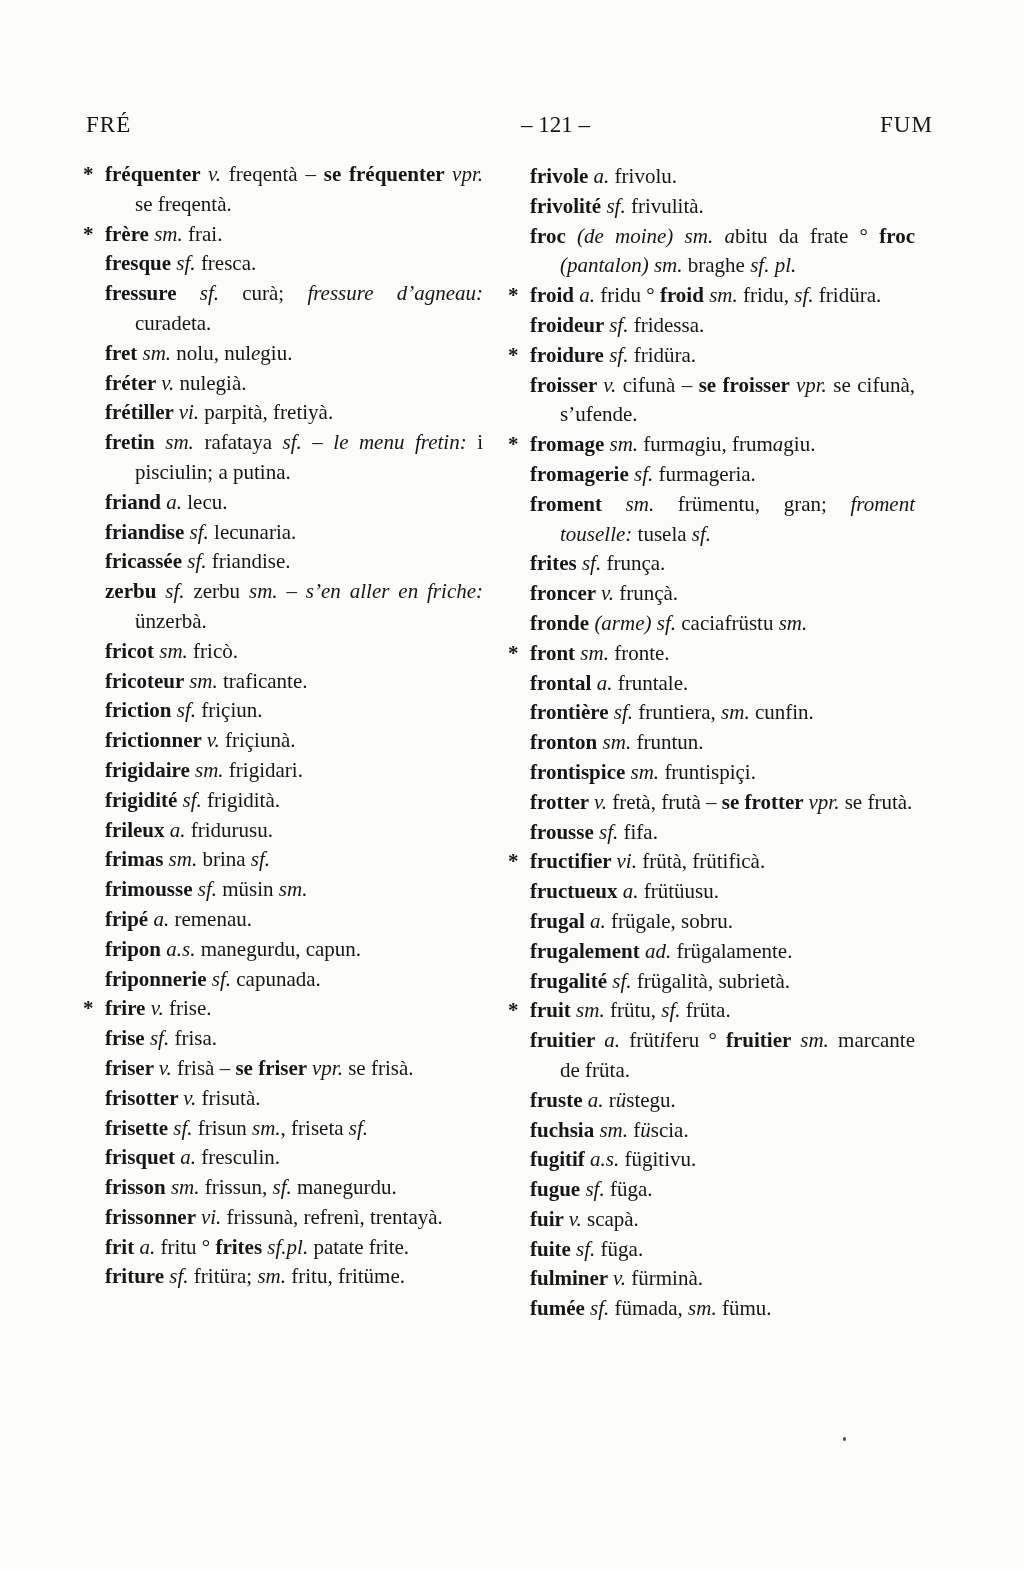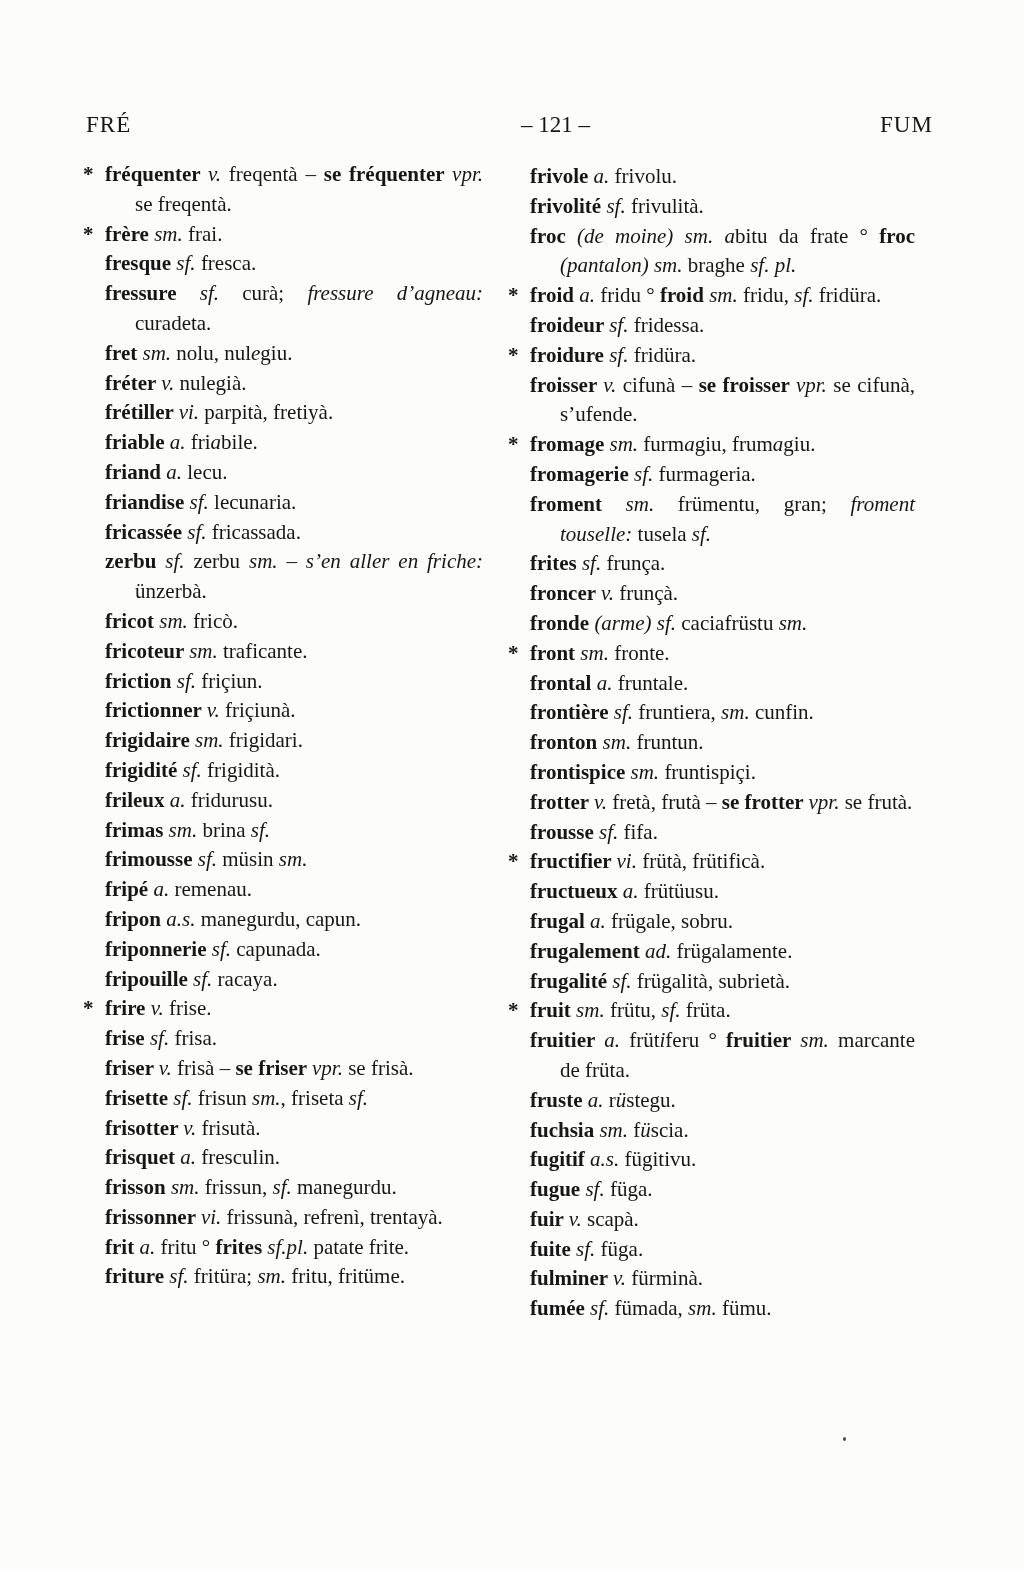--- a/index.html
+++ b/index.html
@@ -61,43 +61,42 @@
     <span class="h-right">FUM</span>
   </div>
   <div class="col col-left">
       <p class="entry"><span class="star">*</span><span class="seg-b">fréquenter </span><span class="seg-i">v. </span><span class="seg-r">freqentà – </span><span class="seg-b">se fréquenter </span><span class="seg-i">vpr. </span><span class="seg-r">se freqentà.</span></p>
       <p class="entry"><span class="star">*</span><span class="seg-b">frère </span><span class="seg-i">sm. </span><span class="seg-r">frai.</span></p>
       <p class="entry"><span class="seg-b">fresque </span><span class="seg-i">sf. </span><span class="seg-r">fresca.</span></p>
       <p class="entry"><span class="seg-b">fressure </span><span class="seg-i">sf. </span><span class="seg-r">curà; </span><span class="seg-i">fressure d’agneau: </span><span class="seg-r">curadeta.</span></p>
       <p class="entry"><span class="seg-b">fret </span><span class="seg-i">sm. </span><span class="seg-r">nolu, nul</span><span class="seg-i">e</span><span class="seg-r">giu.</span></p>
       <p class="entry"><span class="seg-b">fréter </span><span class="seg-i">v. </span><span class="seg-r">nulegià.</span></p>
       <p class="entry"><span class="seg-b">frétiller </span><span class="seg-i">vi. </span><span class="seg-r">parpità, fretiyà.</span></p>
-      <p class="entry"><span class="seg-b">friable </span><span class="seg-i">a. </span><span class="seg-r">fri</span><span class="seg-i">a</span><span class="seg-r">bile.</span></p>
+      <p class="entry"><span class="seg-b">fretin </span><span class="seg-i">sm. </span><span class="seg-r">rafataya </span><span class="seg-i">sf. – le menu fretin: </span><span class="seg-r">i pisciulin; a putina.</span></p>
       <p class="entry"><span class="seg-b">friand </span><span class="seg-i">a. </span><span class="seg-r">lecu.</span></p>
       <p class="entry"><span class="seg-b">friandise </span><span class="seg-i">sf. </span><span class="seg-r">lecunaria.</span></p>
-      <p class="entry"><span class="seg-b">fricassée </span><span class="seg-i">sf. </span><span class="seg-r">fricassada.</span></p>
+      <p class="entry"><span class="seg-b">fricassée </span><span class="seg-i">sf. </span><span class="seg-r">friandise.</span></p>
       <p class="entry"><span class="seg-b">zerbu </span><span class="seg-i">sf. </span><span class="seg-r">zerbu </span><span class="seg-i">sm. </span><span class="seg-r">– </span><span class="seg-i">s’en aller en friche: </span><span class="seg-r">ünzerbà.</span></p>
       <p class="entry"><span class="seg-b">fricot </span><span class="seg-i">sm. </span><span class="seg-r">fricò.</span></p>
       <p class="entry"><span class="seg-b">fricoteur </span><span class="seg-i">sm. </span><span class="seg-r">traficante.</span></p>
       <p class="entry"><span class="seg-b">friction </span><span class="seg-i">sf. </span><span class="seg-r">friçiun.</span></p>
       <p class="entry"><span class="seg-b">frictionner </span><span class="seg-i">v. </span><span class="seg-r">friçiunà.</span></p>
       <p class="entry"><span class="seg-b">frigidaire </span><span class="seg-i">sm. </span><span class="seg-r">frigidari.</span></p>
       <p class="entry"><span class="seg-b">frigidité </span><span class="seg-i">sf. </span><span class="seg-r">frigidità.</span></p>
       <p class="entry"><span class="seg-b">frileux </span><span class="seg-i">a. </span><span class="seg-r">fridurusu.</span></p>
       <p class="entry"><span class="seg-b">frimas </span><span class="seg-i">sm. </span><span class="seg-r">brina </span><span class="seg-i">sf.</span></p>
       <p class="entry"><span class="seg-b">frimousse </span><span class="seg-i">sf. </span><span class="seg-r">müsin </span><span class="seg-i">sm.</span></p>
       <p class="entry"><span class="seg-b">fripé </span><span class="seg-i">a. </span><span class="seg-r">remenau.</span></p>
       <p class="entry"><span class="seg-b">fripon </span><span class="seg-i">a.s. </span><span class="seg-r">manegurdu, capun.</span></p>
       <p class="entry"><span class="seg-b">friponnerie </span><span class="seg-i">sf. </span><span class="seg-r">capunada.</span></p>
-      <p class="entry"><span class="seg-b">fripouille </span><span class="seg-i">sf. </span><span class="seg-r">racaya.</span></p>
       <p class="entry"><span class="star">*</span><span class="seg-b">frire </span><span class="seg-i">v. </span><span class="seg-r">frise.</span></p>
       <p class="entry"><span class="seg-b">frise </span><span class="seg-i">sf. </span><span class="seg-r">frisa.</span></p>
       <p class="entry"><span class="seg-b">friser </span><span class="seg-i">v. </span><span class="seg-r">frisà – </span><span class="seg-b">se friser </span><span class="seg-i">vpr. </span><span class="seg-r">se frisà.</span></p>
+      <p class="entry"><span class="seg-b">frisotter </span><span class="seg-i">v. </span><span class="seg-r">frisutà.</span></p>
       <p class="entry"><span class="seg-b">frisette </span><span class="seg-i">sf. </span><span class="seg-r">frisun </span><span class="seg-i">sm.</span><span class="seg-r">, friseta </span><span class="seg-i">sf.</span></p>
-      <p class="entry"><span class="seg-b">frisotter </span><span class="seg-i">v. </span><span class="seg-r">frisutà.</span></p>
       <p class="entry"><span class="seg-b">frisquet </span><span class="seg-i">a. </span><span class="seg-r">fresculin.</span></p>
       <p class="entry"><span class="seg-b">frisson </span><span class="seg-i">sm. </span><span class="seg-r">frissun, </span><span class="seg-i">sf. </span><span class="seg-r">manegurdu.</span></p>
       <p class="entry"><span class="seg-b">frissonner </span><span class="seg-i">vi. </span><span class="seg-r">frissunà, refrenì, trentayà.</span></p>
       <p class="entry"><span class="seg-b">frit </span><span class="seg-i">a. </span><span class="seg-r">fritu ° </span><span class="seg-b">frites </span><span class="seg-i">sf.pl. </span><span class="seg-r">patate frite.</span></p>
       <p class="entry"><span class="seg-b">friture </span><span class="seg-i">sf. </span><span class="seg-r">fritüra; </span><span class="seg-i">sm. </span><span class="seg-r">fritu, fritüme.</span></p>
     </div>
   <div class="col col-right">
       <p class="entry"><span class="seg-b">frivole </span><span class="seg-i">a. </span><span class="seg-r">frivolu.</span></p>
       <p class="entry"><span class="seg-b">frivolité </span><span class="seg-i">sf. </span><span class="seg-r">frivulità.</span></p>
       <p class="entry"><span class="seg-b">froc </span><span class="seg-i">(de moine) sm. </span><span class="seg-i">a</span><span class="seg-r">bitu da frate ° </span><span class="seg-b">froc </span><span class="seg-i">(pantalon) sm. </span><span class="seg-r">braghe </span><span class="seg-i">sf. pl.</span></p>

